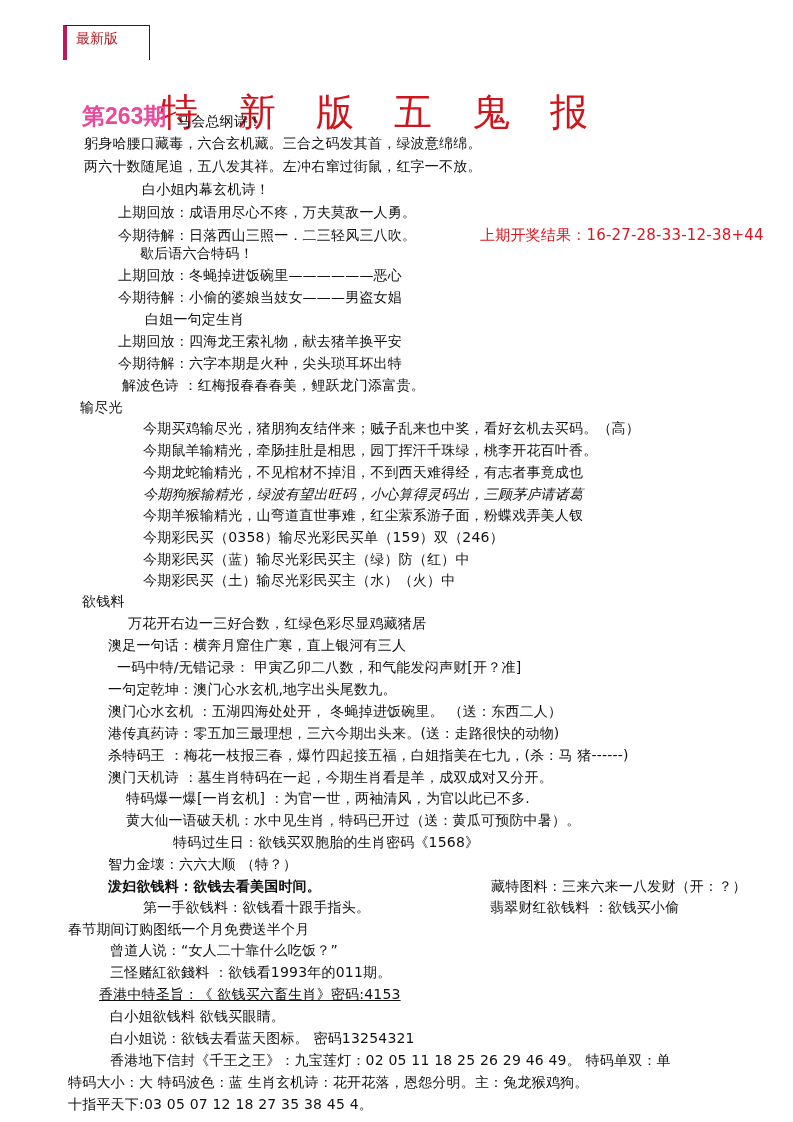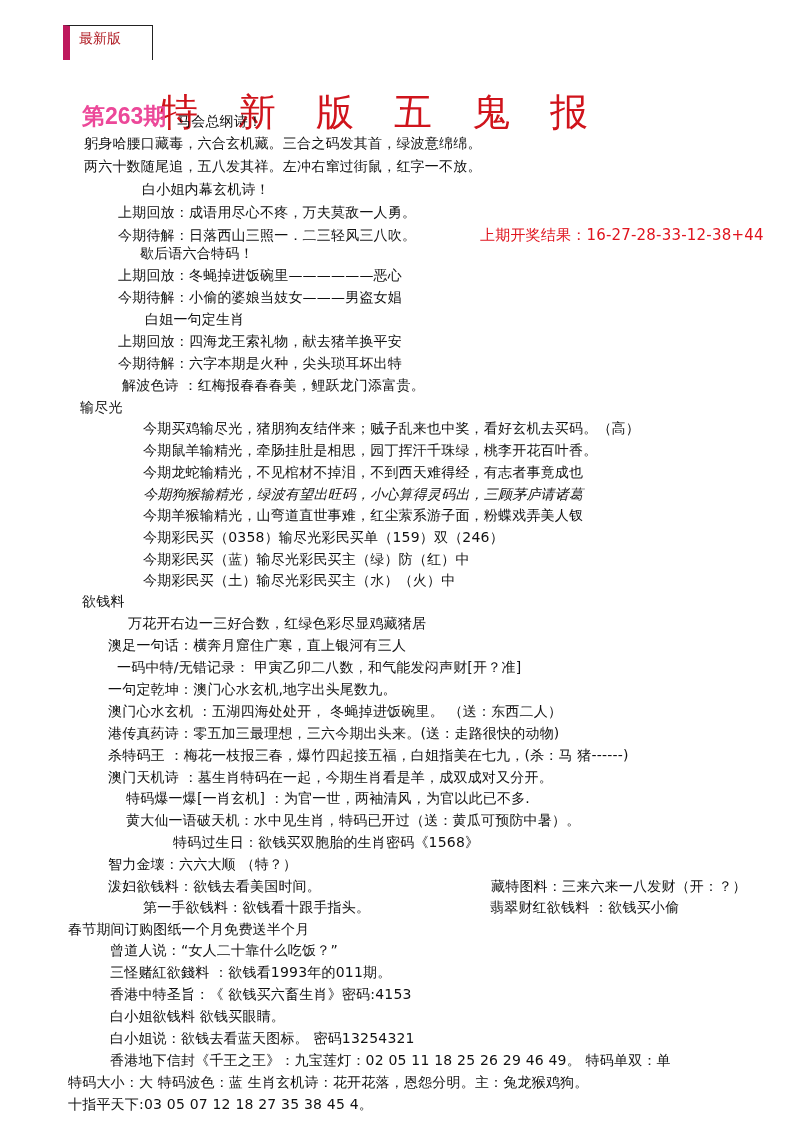--- a/index.html
+++ b/index.html
@@ -1,20 +1,20 @@
 <!DOCTYPE html>
 <html><head>
 <meta charset="utf-8">
 <style>
   html, body { margin: 0; padding: 0; background: #ffffff; }
   body { width: 793px; height: 1122px; position: relative; overflow: hidden;
          font-family: "DejaVu Sans", "Liberation Sans", sans-serif; color: #111; }
   .ln { position: absolute; font-size: 14px; line-height: 18px; white-space: nowrap; letter-spacing: 0.2px; }
   .badge { position: absolute; left: 63px; top: 25px; width: 82px; height: 34px;
-           border-left: 7px solid #be185d; border-right: 1px solid #222; border-top: 1px solid #222; }
+           border-left: 4px solid #be185d; border-right: 1px solid #222; border-top: 1px solid #222; }
   .badge span { position: absolute; left: 9px; top: 4px; font-size: 14px; color: #b01c24; }
   .title { position: absolute; left: 160px; top: 48px; font-size: 38px; line-height: 56px;
            color: #d0141c; font-family: "DejaVu Serif", "Liberation Serif", serif; letter-spacing: 0; margin-top: 36px; }
   .title span { display: inline-block; width: 78px; }
   .issue { position: absolute; left: 82px; top: 103px; font-size: 23px; font-weight: bold; line-height: 26px; color: #ec4899;
            font-family: "Liberation Sans", sans-serif; }
   .red { color: #e0141e; font-size: 15px; }
 </style>
 </head>
 <body>
@@ -61,27 +61,27 @@
 <div class="ln" style="left:117px;top:658px;">一码中特/无错记录：  甲寅乙卯二八数，和气能发闷声财[开？准]</div>
 <div class="ln" style="left:108px;top:680px;">一句定乾坤：澳门心水玄机,地字出头尾数九。</div>
 <div class="ln" style="left:108px;top:702px;">澳门心水玄机 ：五湖四海处处开，  冬蝇掉进饭碗里。 （送：东西二人）</div>
 <div class="ln" style="left:108px;top:724px;">港传真药诗：零五加三最理想，三六今期出头来。(送：走路很快的动物)</div>
 <div class="ln" style="left:108px;top:746px;">杀特码王 ：梅花一枝报三春，爆竹四起接五福，白姐指美在七九，(杀：马 猪------)</div>
 <div class="ln" style="left:108px;top:768px;">澳门天机诗 ：墓生肖特码在一起，今期生肖看是羊，成双成对又分开。</div>
 <div class="ln" style="left:126px;top:789px;">特码爆一爆[一肖玄机] ：为官一世，两袖清风，为官以此已不多.</div>
 <div class="ln" style="left:126px;top:811px;">黄大仙一语破天机：水中见生肖，特码已开过（送：黄瓜可预防中暑）。</div>
 <div class="ln" style="left:126px;top:833px;margin-left:47px;">特码过生日：欲钱买双胞胎的生肖密码《1568》</div>
 <div class="ln" style="left:108px;top:855px;">智力金壊：六六大顺   （特？）</div>
-<div class="ln" style="left:108px;top:877px;">泼妇欲钱料：欲钱去看美国时间。</div>
+<div class="ln" style="left:108px;top:877px;font-weight:bold;">泼妇欲钱料：欲钱去看美国时间。</div>
 <div class="ln" style="left:450px;top:877px;margin-left:41px;">藏特图料：三来六来一八发财（开：？）</div>
 <div class="ln" style="left:143px;top:898px;">第一手欲钱料：欲钱看十跟手指头。</div>
 <div class="ln" style="left:490px;top:898px;">翡翠财红欲钱料 ：欲钱买小偷</div>
 
 <div class="ln" style="left:68px;top:920px;">春节期间订购图纸一个月免费送半个月</div>
 
 <div class="ln" style="left:110px;top:941px;">曾道人说：“女人二十靠什么吃饭？”</div>
 <div class="ln" style="left:110px;top:963px;">三怪赌紅欲錢料 ：欲钱看1993年的011期。</div>
-<div class="ln" style="left:110px;top:985px;">香港中特圣旨：《 欲钱买六畜生肖》密码:4153</div>
+<div class="ln" style="left:99px;top:985px;text-decoration:underline;">香港中特圣旨：《 欲钱买六畜生肖》密码:4153</div>
 <div class="ln" style="left:110px;top:1007px;">白小姐欲钱料  欲钱买眼睛。</div>
 <div class="ln" style="left:110px;top:1029px;">白小姐说：欲钱去看蓝天图标。 密码13254321</div>
 <div class="ln" style="left:110px;top:1051px;">香港地下信封《千王之王》：九宝莲灯：02 05 11 18 25 26 29 46 49。 特码单双：单</div>
 <div class="ln" style="left:68px;top:1073px;">特码大小：大 特码波色：蓝  生肖玄机诗：花开花落，恩怨分明。主：兔龙猴鸡狗。</div>
 <div class="ln" style="left:68px;top:1095px;">十指平天下:03 05 07 12 18 27 35 38 45 4。</div>
 
 </body></html>

